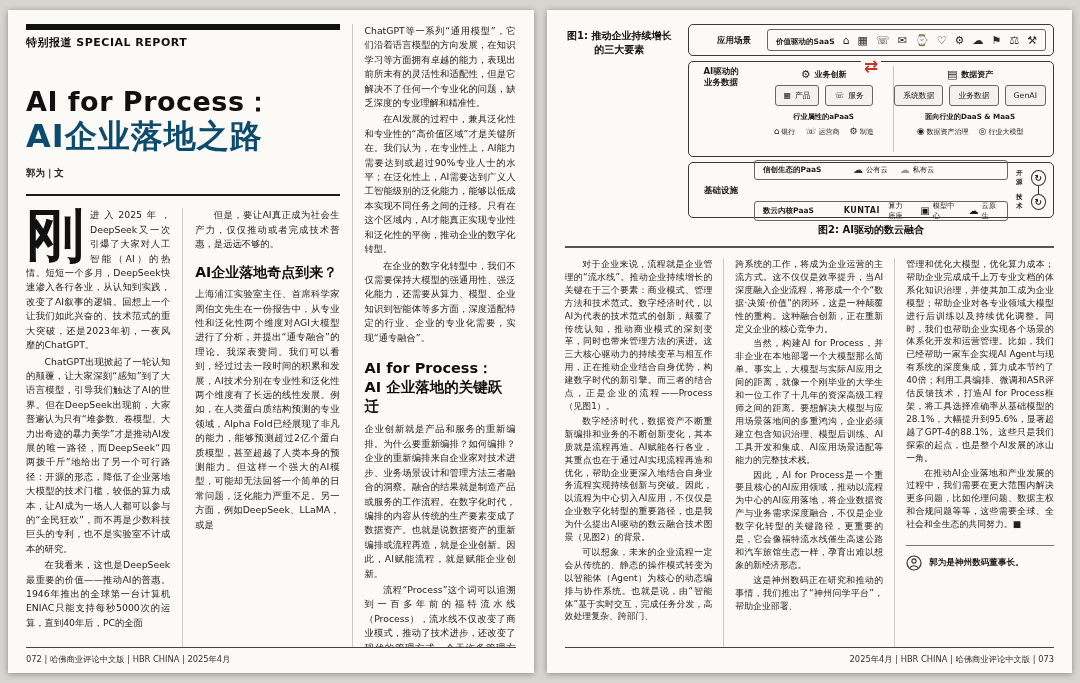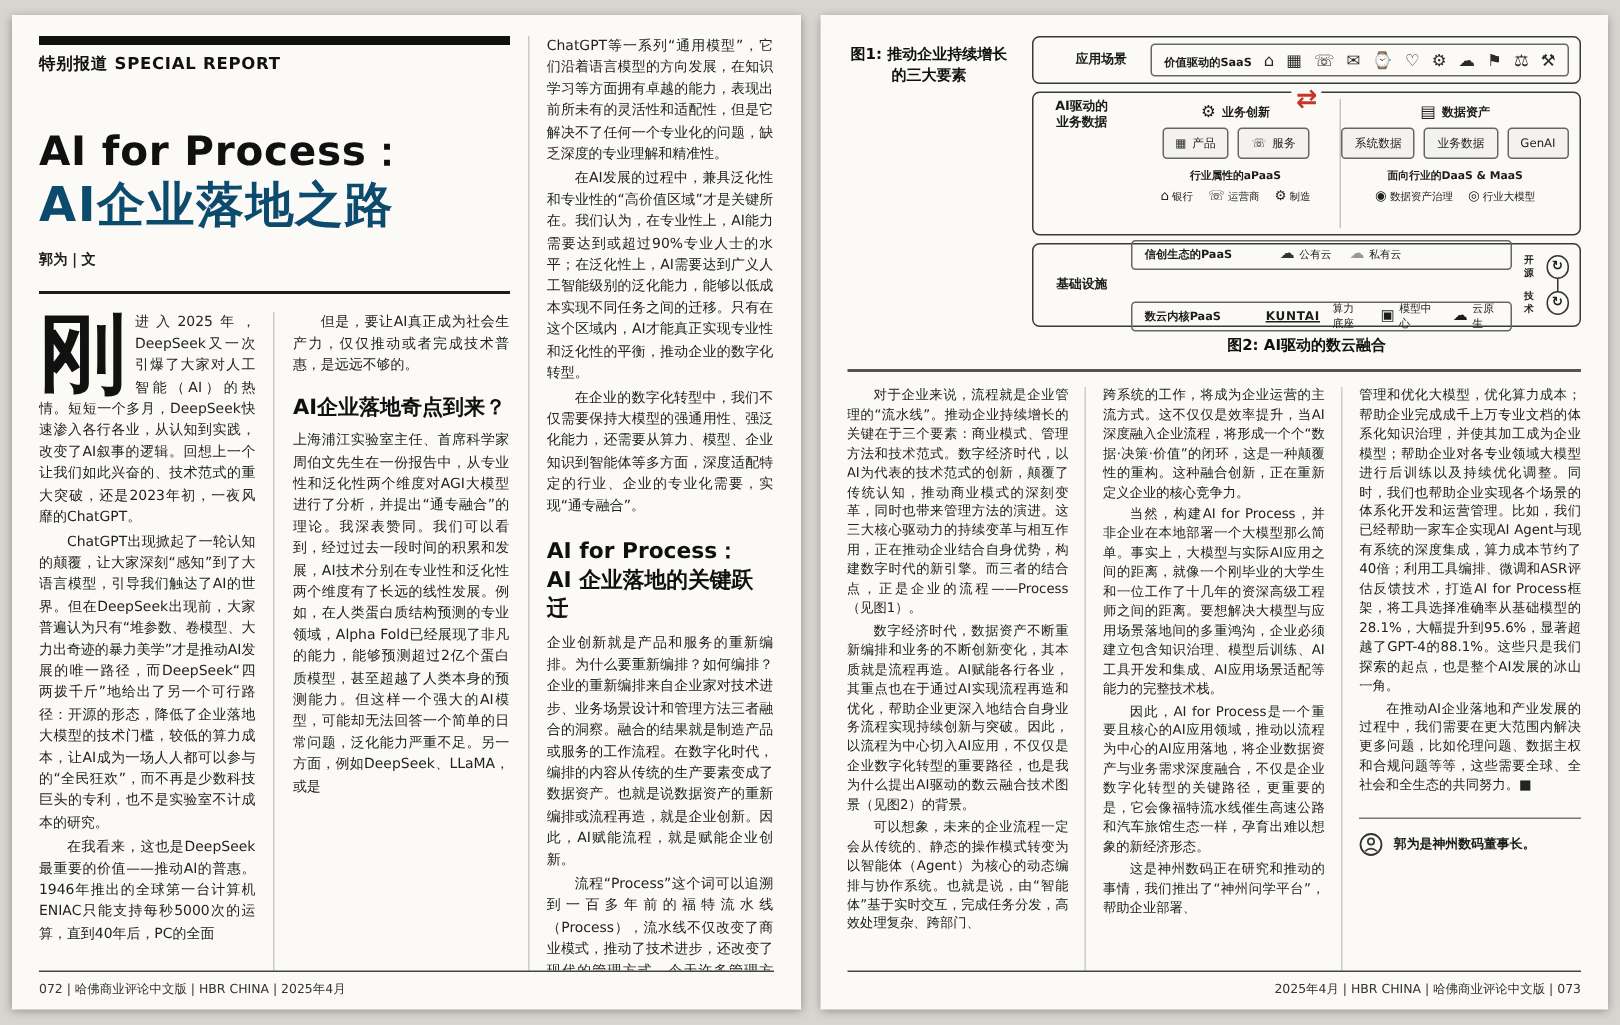--- a/index.html
+++ b/index.html
@@ -73,21 +73,21 @@
   .f2swap { position:absolute; left:50%; top:-4px; transform:translateX(-50%); color:#c2362b;
             font-size:17px; font-weight:bold; background:#fbfaf7; padding:0 3px; line-height:1; }
   .f2r3 { margin-top:5px; height:56px; }
   .f2bars { flex:1; display:flex; flex-direction:column; gap:21px; }
   .f2bar { border:1px solid #666; border-radius:3px; display:flex; align-items:center; gap:12px;
            padding:2px 8px; height:20px; font-size:7.2px; }
   .f2bar .bl { font-size:7.5px; font-weight:bold; width:78px; }
   .f2bar .item { display:flex; align-items:center; gap:3px; }
   .f2bar .g { font-size:10px; }
   .g.dark { color:#333; } .g.light { color:#999; }
-  .brand { font-weight:bold; font-size:8px; letter-spacing:.5px;text-decoration:underline; }
+  .brand { font-weight:bold; font-size:8px; letter-spacing:.5px; }
   .f2side { width:30px; display:flex; flex-direction:column; align-items:flex-end; justify-content:space-between;
             height:100%; position:relative; padding:2px 0; }
   .f2circle { width:16px; height:16px; border:1.5px solid #333; border-radius:50%; display:flex;
               align-items:center; justify-content:center; font-size:9px; background:#fbfaf7; z-index:1; }
   .f2sideitem { display:flex; align-items:center; gap:2px; font-size:6.5px; font-weight:bold; }
   .f2sideline { position:absolute; right:7px; top:10px; bottom:10px; width:1px; background:#333; }
 
   
   .author { margin-top:14px; border-top:1px solid #777; padding-top:9px; display:flex; gap:7px; align-items:center; }
   .author-txt { font-size:8.6px; font-weight:bold; }

